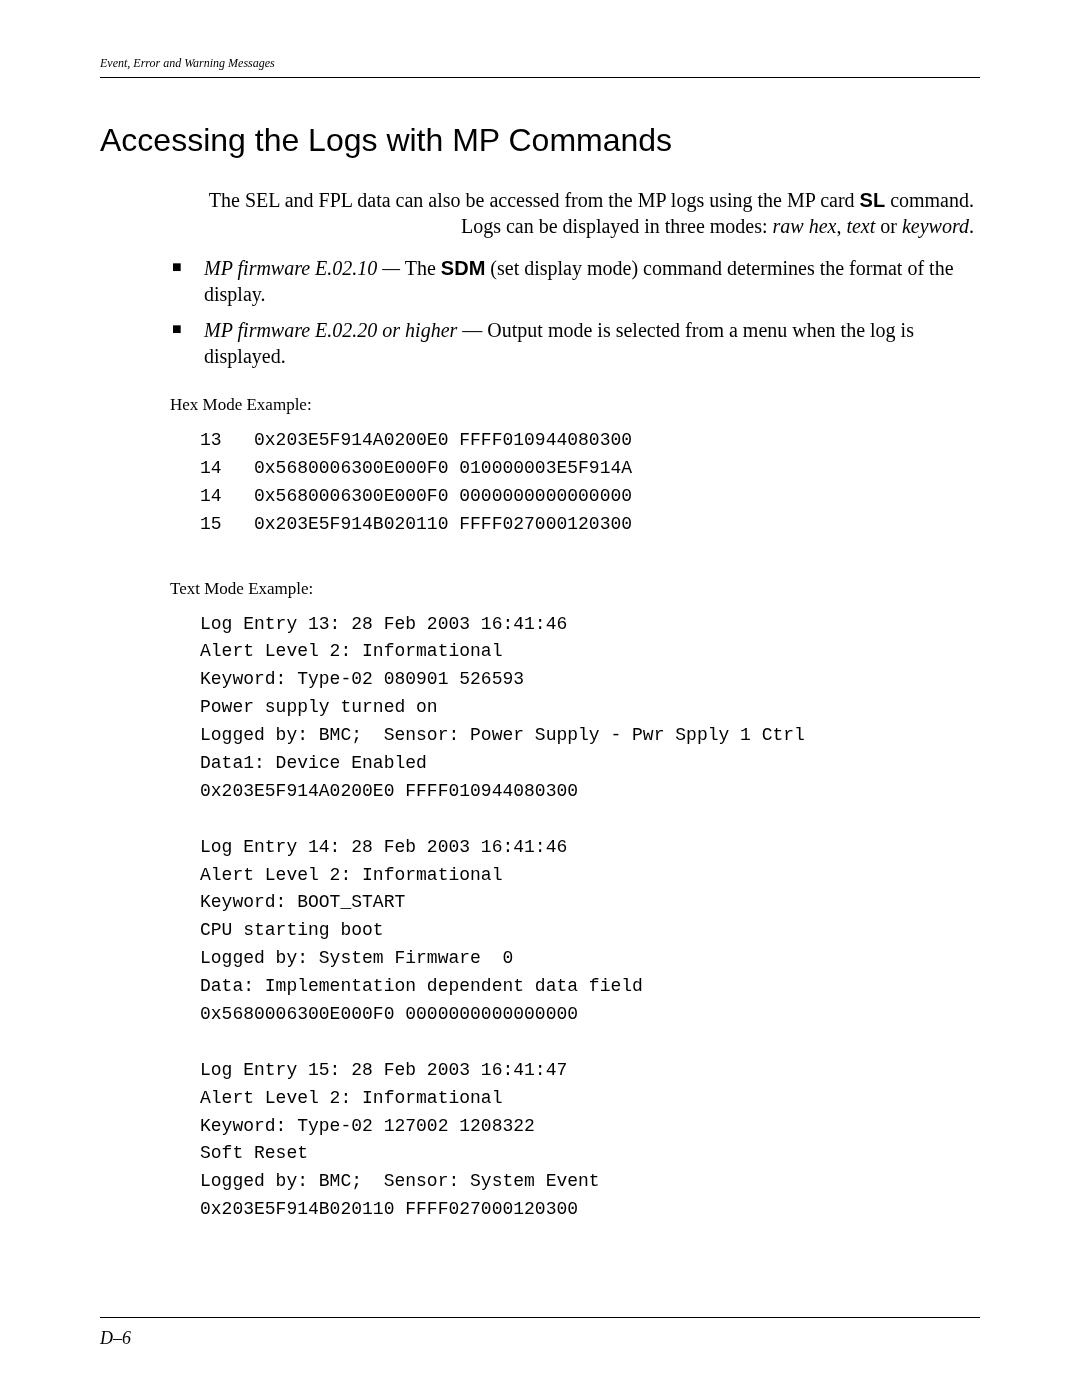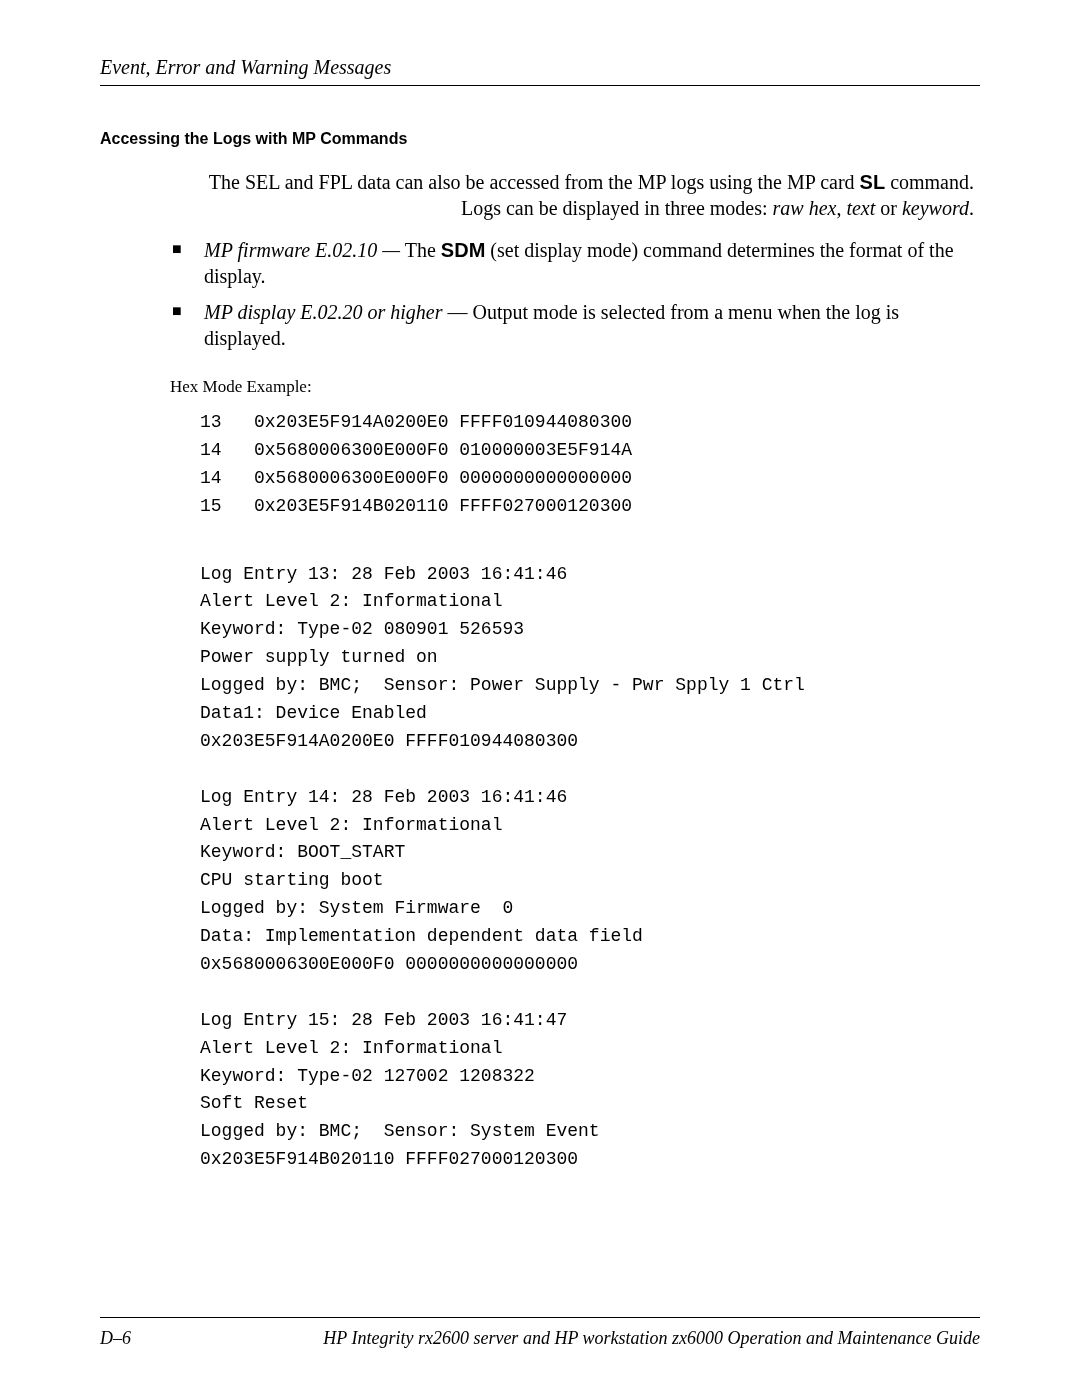--- a/index.html
+++ b/index.html
@@ -7,30 +7,30 @@
     width: 1080px;
     height: 1397px;
     background: #fff;
     font-family: "Times New Roman", Times, serif;
     color: #000;
     padding: 56px 100px 40px 100px;
     position: relative;
   }
   .header {
     font-style: italic;
-    font-size: 20px;
+    font-size: 12px;
     padding-bottom: 6px;
     border-bottom: 1px solid #000;
     margin-bottom: 44px;
   }
   h2.section-title {
     font-family: Arial, Helvetica, sans-serif;
-    font-weight: bold;
-    font-size: 16px;
-    margin-bottom: 21px;
+    font-weight: normal;
+    font-size: 32px;
+    margin-bottom: 28px;
   }
   .body-indent {
     margin-left: 70px;
     margin-right: 6px;
   }
   p.intro {
     font-size: 20px;
     line-height: 1.3;
     margin-bottom: 14px;
     text-align: right;
@@ -92,32 +92,33 @@
 
   <p class="intro">
     <span>The SEL and FPL data can also be accessed from the MP logs using the MP card </span><span class="bold-sans">SL</span><span> command. Logs can be displayed in three modes: </span><span class="italic">raw hex</span><span>, </span><span class="italic">text</span><span> or </span><span class="italic">keyword</span><span>.</span>
   </p>
 
   <ul class="bullets">
     <li>
       <span class="italic">MP firmware E.02.10 —</span><span> The </span><span class="bold-sans">SDM</span><span> (set display mode) command determines the format of the display.</span>
     </li>
     <li>
-      <span class="italic">MP display E.02.20 or higher</span><span> — Output mode is selected from a menu when the log is displayed.</span>
+      <span class="italic">MP firmware E.02.20 or higher</span><span> — Output mode is selected from a menu when the log is displayed.</span>
     </li>
   </ul>
 
   <div class="example-label">Hex Mode Example:</div>
   <pre class="mono">13   0x203E5F914A0200E0 FFFF010944080300
 14   0x5680006300E000F0 010000003E5F914A
 14   0x5680006300E000F0 0000000000000000
 15   0x203E5F914B020110 FFFF027000120300</pre>
 
   <div class="gap"></div>
 
+  <div class="example-label">Text Mode Example:</div>
   <pre class="mono">Log Entry 13: 28 Feb 2003 16:41:46
 Alert Level 2: Informational
 Keyword: Type-02 080901 526593
 Power supply turned on
 Logged by: BMC;  Sensor: Power Supply - Pwr Spply 1 Ctrl
 Data1: Device Enabled
 0x203E5F914A0200E0 FFFF010944080300
 
 Log Entry 14: 28 Feb 2003 16:41:46
 Alert Level 2: Informational
@@ -131,14 +132,13 @@
 Alert Level 2: Informational
 Keyword: Type-02 127002 1208322
 Soft Reset
 Logged by: BMC;  Sensor: System Event
 0x203E5F914B020110 FFFF027000120300</pre>
 
 </div>
 
 <div class="footer">
   <span>D–6</span>
-  <span>HP Integrity rx2600 server and HP workstation zx6000 Operation and Maintenance Guide</span>
 </div>
 
 </body></html>

